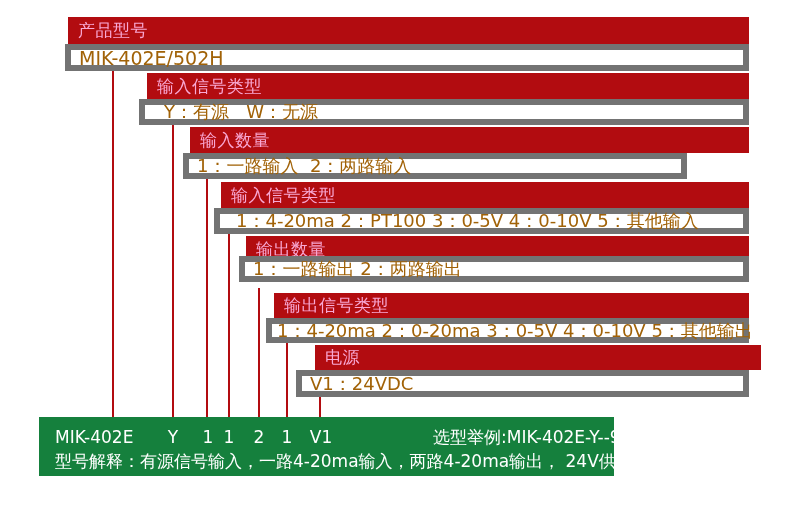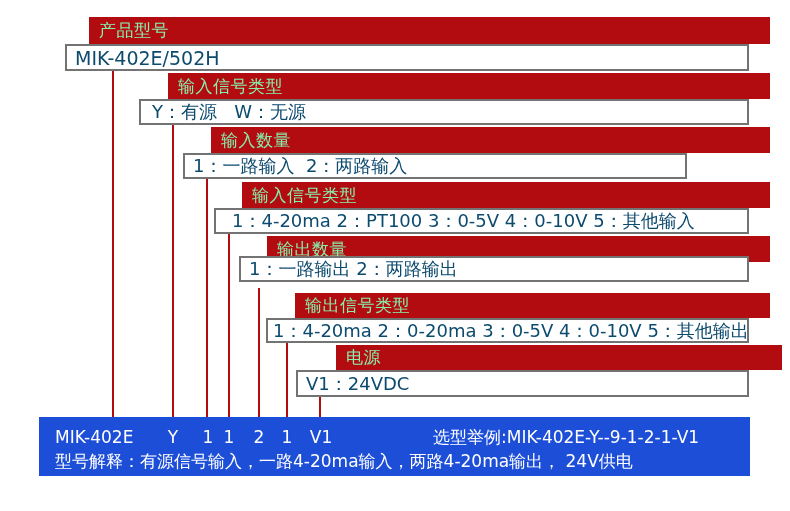--- a/index.html
+++ b/index.html
@@ -7,71 +7,70 @@
     position: relative;
     width: 790px;
     height: 511px;
     background: #ffffff;
     font-family: "DejaVu Sans", "Liberation Sans", sans-serif;
     overflow: hidden;
   }
   .hdr {
     position: absolute;
     background: #b20c10;
-    color: #86efac;
+    color: #f9a8d4;
     font-size: 17px;
     box-sizing: border-box;
     display: flex;
     align-items: center;
     padding-left: 10px;
     white-space: pre;
     letter-spacing: 0.5px;
-    margin-left: 21px;
   }
   .val {
     position: absolute;
     background: #ffffff;
-    border: 2px solid #737373;
-    color: #0c4a6e;
+    border: 6px solid #737373;
+    color: #a16207;
     font-size: 18px;
     box-sizing: border-box;
     display: flex;
     align-items: center;
     padding-left: 8px;
     white-space: pre;
   }
   .conn {
     position: absolute;
     width: 2px;
     background: #b20c10;
   }
   .bar {
     position: absolute;
     left: 39px;
     top: 417px;
-    width: 711px;
+    width: 575px;
     height: 59px;
-    background: #1d4ed8;
+    background: #15803d;
     color: #ffffff;
     font-size: 17px;
     font-weight: 500;
   }
   .bar span { position: absolute; white-space: pre; line-height: 22px; }
   .seg { width: 30px; text-align: center; }
 </style>
 </head>
 <body>
 
 <div class="canvas">
 
   <div class="hdr" style="left:68px; top:17px; width:681px; height:27px;">产品型号</div>
   <div class="val" style="left:65px; top:44px; width:684px; height:27px; font-size:19px;">MIK-402E/502H</div>
 
   <div class="hdr" style="left:147px; top:73px; width:602px; height:26px;">输入信号类型</div>
-  <div class="val" style="left:139px; top:99px; width:610px; height:26px; padding-left:11px;">Y：有源   W：无源</div>
+  <div class="val" style="left:139px; top:99px; width:610px; height:26px; padding-left:19px;">Y：有源   W：无源</div>
 
   <div class="hdr" style="left:190px; top:127px; width:559px; height:26px;">输入数量</div>
   <div class="val" style="left:183px; top:153px; width:504px; height:26px;">1：一路输入  2：两路输入</div>
 
   <div class="hdr" style="left:221px; top:182px; width:528px; height:26px;">输入信号类型</div>
   <div class="val" style="left:214px; top:208px; width:535px; height:26px; padding-left:16px;">1：4-20ma 2：PT100 3：0-5V 4：0-10V 5：其他输入</div>
 
   <div class="hdr" style="left:246px; top:236px; width:503px; height:26px;">输出数量</div>
   <div class="val" style="left:239px; top:256px; width:510px; height:26px;">1：一路输出 2：两路输出</div>
 

